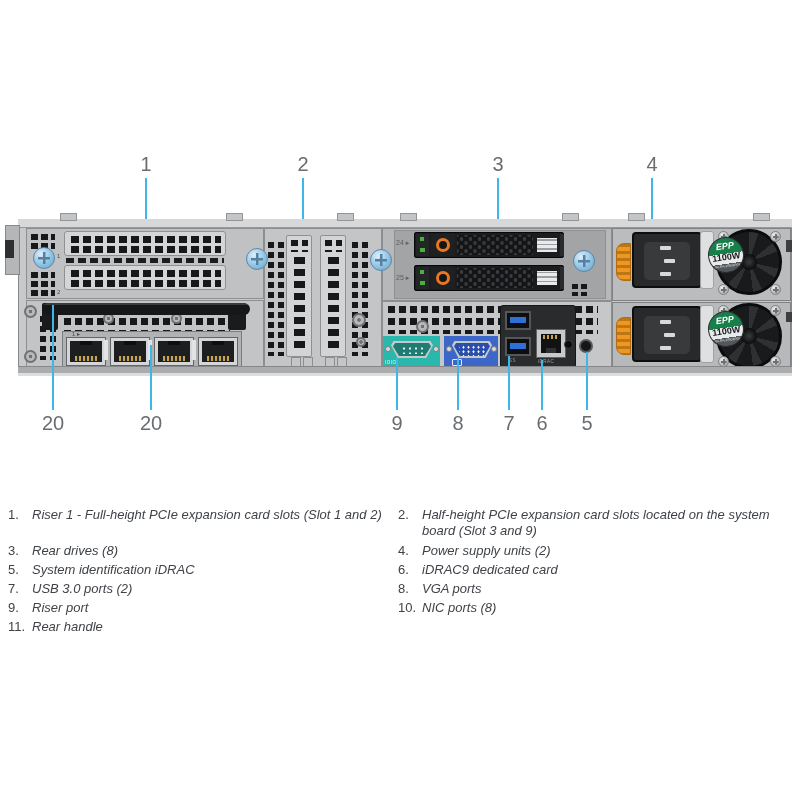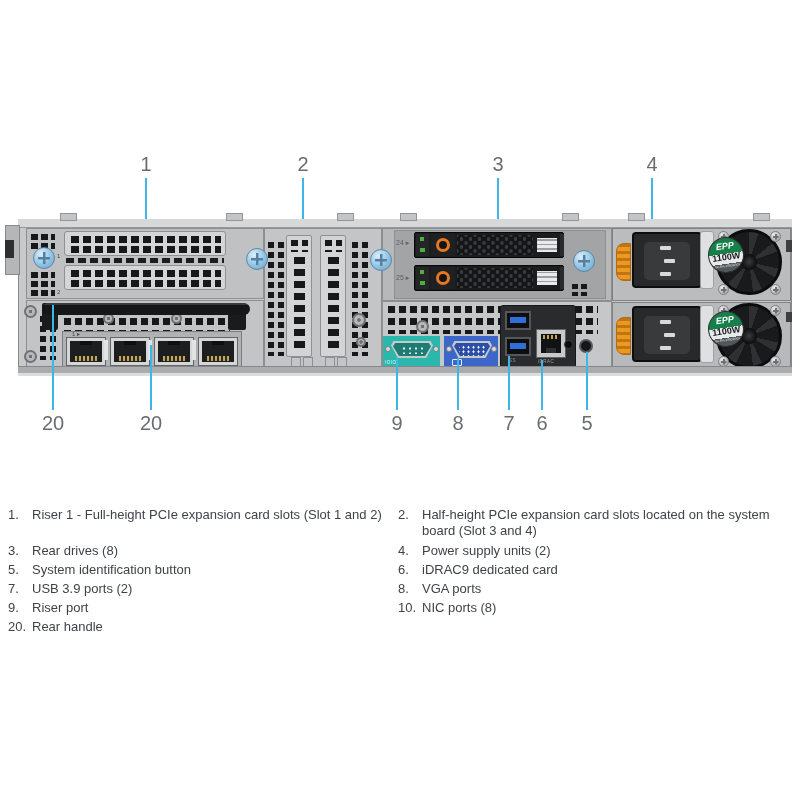--- a/index.html
+++ b/index.html
@@ -50,21 +50,21 @@
       background:linear-gradient(to bottom,var(--badge-green,#17804a) 0 46%,#e8e9ea 46% 76%,#53565a 76%);
       border:1px solid #2c2e30;transform:rotate(-8deg);text-align:center;overflow:hidden;z-index:5;}
   .b-epp{font-size:9px;font-weight:bold;font-style:italic;color:#ffffff;line-height:1;margin-top:4px;}
   .b-watt{font-size:9px;font-weight:bold;color:#17181a;line-height:1;margin-top:2px;}
   .b-eff{font-size:3.5px;color:#cfe9d8;line-height:1;margin-top:3px;}
   .tinylbl{position:absolute;font-size:6px;color:#4a4c4e;line-height:1;}
   .baylbl{position:absolute;font-size:7px;color:#5d6063;line-height:1;}
   .portlbl{position:absolute;font-size:4.5px;line-height:1;letter-spacing:.5px;}
   .lrow{position:absolute;display:flex;font-size:13px;line-height:16px;color:var(--legend-text,#3f4348);}
   .lnum{width:24px;flex:none;}
-  .ltext{white-space:nowrap;}
+  .ltext{white-space:nowrap;font-style:italic;}
   .ltext.wrap{white-space:normal;width:352px;}
   .lever{position:absolute;background:#dfe0e1;border:1px solid #9fa1a3;border-radius:3px;box-sizing:border-box;}
   .latch{position:absolute;background:
       repeating-linear-gradient(to bottom,rgba(0,0,0,.22) 0 3px,transparent 3px 7px),var(--psu-latch,#f0971e);
       border-radius:8px 0 0 8px;border:1px solid #b06c12;box-sizing:border-box;}
   .led{position:absolute;background:var(--led-green,#4caf3e);}
 </style>
 </head>
 <body>
 
@@ -301,37 +301,37 @@
   <div class="lrow" style="left:8px;top:507px">
     <span class="lnum">1.</span>
     <span class="ltext">Riser 1 - Full-height PCIe expansion card slots (Slot 1 and 2)</span>
   </div>
   <div class="lrow" style="left:8px;top:543px">
     <span class="lnum">3.</span>
     <span class="ltext">Rear drives (8)</span>
   </div>
   <div class="lrow" style="left:8px;top:562px">
     <span class="lnum">5.</span>
-    <span class="ltext">System identification button</span>
+    <span class="ltext">System identification iDRAC</span>
   </div>
   <div class="lrow" style="left:8px;top:581px">
     <span class="lnum">7.</span>
-    <span class="ltext">USB 3.9 ports (2)</span>
+    <span class="ltext">USB 3.0 ports (2)</span>
   </div>
   <div class="lrow" style="left:8px;top:600px">
     <span class="lnum">9.</span>
     <span class="ltext">Riser port</span>
   </div>
   <div class="lrow" style="left:8px;top:619px">
-    <span class="lnum">20.</span>
+    <span class="lnum">11.</span>
     <span class="ltext">Rear handle</span>
   </div>
   <div class="lrow" style="left:398px;top:507px">
     <span class="lnum">2.</span>
-    <span class="ltext wrap">Half-height PCIe expansion card slots located on the system board (Slot 3 and 4)</span>
+    <span class="ltext wrap">Half-height PCIe expansion card slots located on the system board (Slot 3 and 9)</span>
   </div>
   <div class="lrow" style="left:398px;top:543px">
     <span class="lnum">4.</span>
     <span class="ltext">Power supply units (2)</span>
   </div>
   <div class="lrow" style="left:398px;top:562px">
     <span class="lnum">6.</span>
     <span class="ltext">iDRAC9 dedicated card</span>
   </div>
   <div class="lrow" style="left:398px;top:581px">

